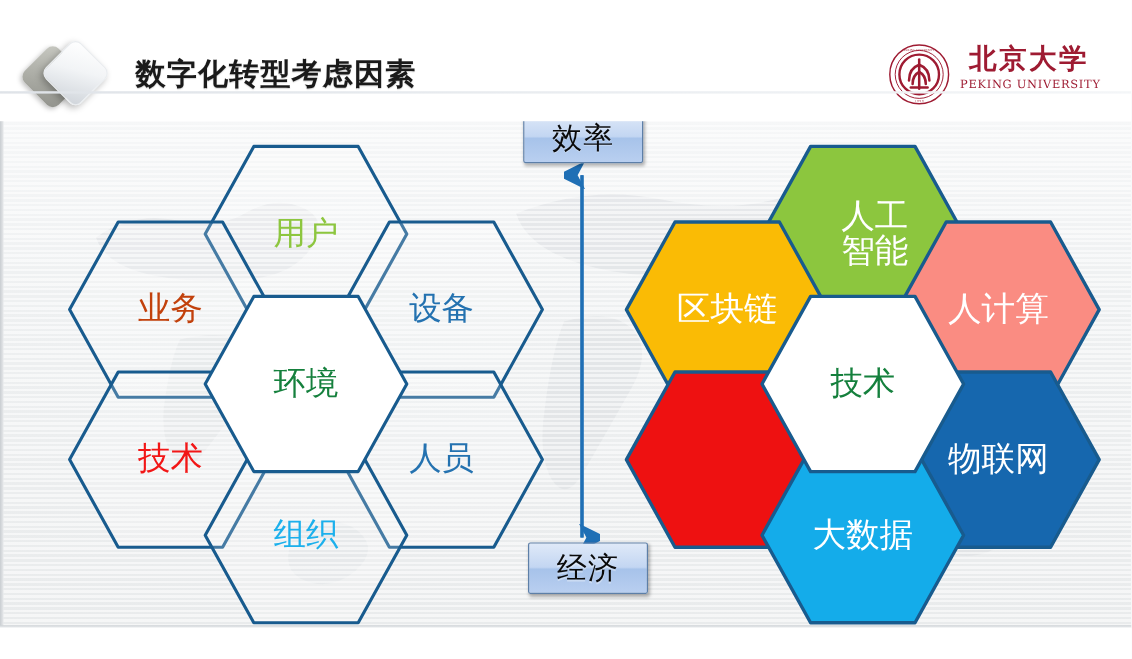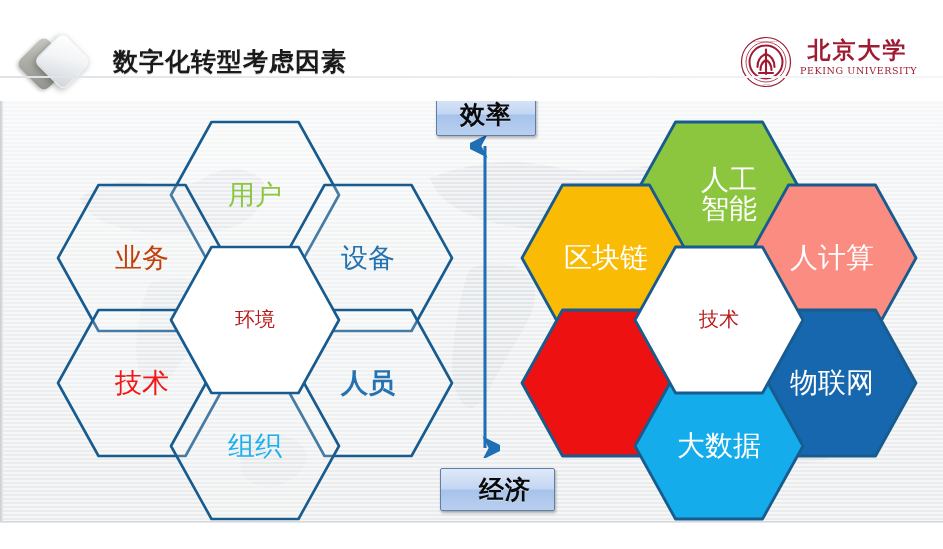--- a/index.html
+++ b/index.html
@@ -174,35 +174,35 @@
     white-space: pre-line;
     pointer-events: none;
   }
 
   .outline-hex .label { font-size: 27px; }
   .filled-hex .label {
     font-size: 28px;
     color: #ffffff;
     font-weight: normal;
   }
-  .center-hex .label { font-size: 20px; color: #b91c1c; }
+  .center-hex .label { font-size: 27px; color: #15803d; }
 
   
   .callout {
     position: absolute;
     z-index: 30;
     display: flex;
     align-items: center;
     justify-content: center;
     border: 1px solid #5d7fa8;
     border-radius: 2px;
     background: linear-gradient(to bottom, #dfe9f8 0%, #c3d6f2 48%, #a7c3ea 52%, #b9cff0 100%);
     box-shadow: 1px 2px 3px rgba(0,0,0,0.30);
     font-size: 25px;
-    font-weight: bold;
+    font-weight: normal;
     color: #0a0a0a;
     letter-spacing: 1px;
     text-shadow: 0 1px 0 rgba(255,255,255,0.35);
   }
 
   .axis-arrow { position: absolute; z-index: 20; }
 </style>
 </head>
 <body>
 
@@ -284,21 +284,21 @@
       <svg width="174" height="152" viewBox="0 0 174 152">
         <polygon points="43.5,3 130.5,3 171,76 130.5,149 43.5,149 3,76" fill="rgba(255,255,255,0.20)" stroke="#185B8E" stroke-width="2.6" stroke-linejoin="round"></polygon>
       </svg>
       <span class="label" style="color:#F21616;">技术</span>
     </div>
 
     <div class="hex outline-hex" style="left:281px; top:229px; width:174px; height:152px;">
       <svg width="174" height="152" viewBox="0 0 174 152">
         <polygon points="43.5,3 130.5,3 171,76 130.5,149 43.5,149 3,76" fill="rgba(255,255,255,0.20)" stroke="#185B8E" stroke-width="2.6" stroke-linejoin="round"></polygon>
       </svg>
-      <span class="label" style="color:#2472B0;font-weight:bold;">人员</span>
+      <span class="label" style="color:#2472B0;">人员</span>
     </div>
 
     <div class="hex outline-hex" style="left:168px; top:292px; width:174px; height:152px;">
       <svg width="174" height="152" viewBox="0 0 174 152">
         <polygon points="43.5,3 130.5,3 171,76 130.5,149 43.5,149 3,76" fill="rgba(255,255,255,0.20)" stroke="#185B8E" stroke-width="2.6" stroke-linejoin="round"></polygon>
       </svg>
       <span class="label" style="color:#1CB0EC;">组织</span>
     </div>
 
     <div class="hex center-hex" style="left:168px; top:166px; width:174px; height:152px; z-index:14;">
@@ -367,21 +367,21 @@
         </marker>
       </defs>
       <line x1="15" y1="312" x2="15" y2="10" stroke="#1F6FB5" stroke-width="2.6" marker-end="url(#ah-up)"></line>
       <line x1="15" y1="10" x2="15" y2="312" stroke="#1F6FB5" stroke-width="2.6" marker-end="url(#ah-dn)"></line>
     </svg>
 
     <div class="callout" style="left:436px; top:15px; width:98px; height:41px;">
       <span>效率</span>
     </div>
 
-    <div class="callout" style="left:440px; top:390px; width:98px; height:41px;padding-left:15px;">
+    <div class="callout" style="left:440px; top:374px; width:98px; height:41px;">
       <span>经济</span>
     </div>
 
   </div>
 
   <div class="left-edge"></div>
   <div class="footer-rule"></div>
   <div class="footer-bar"></div>
 
 </div>

